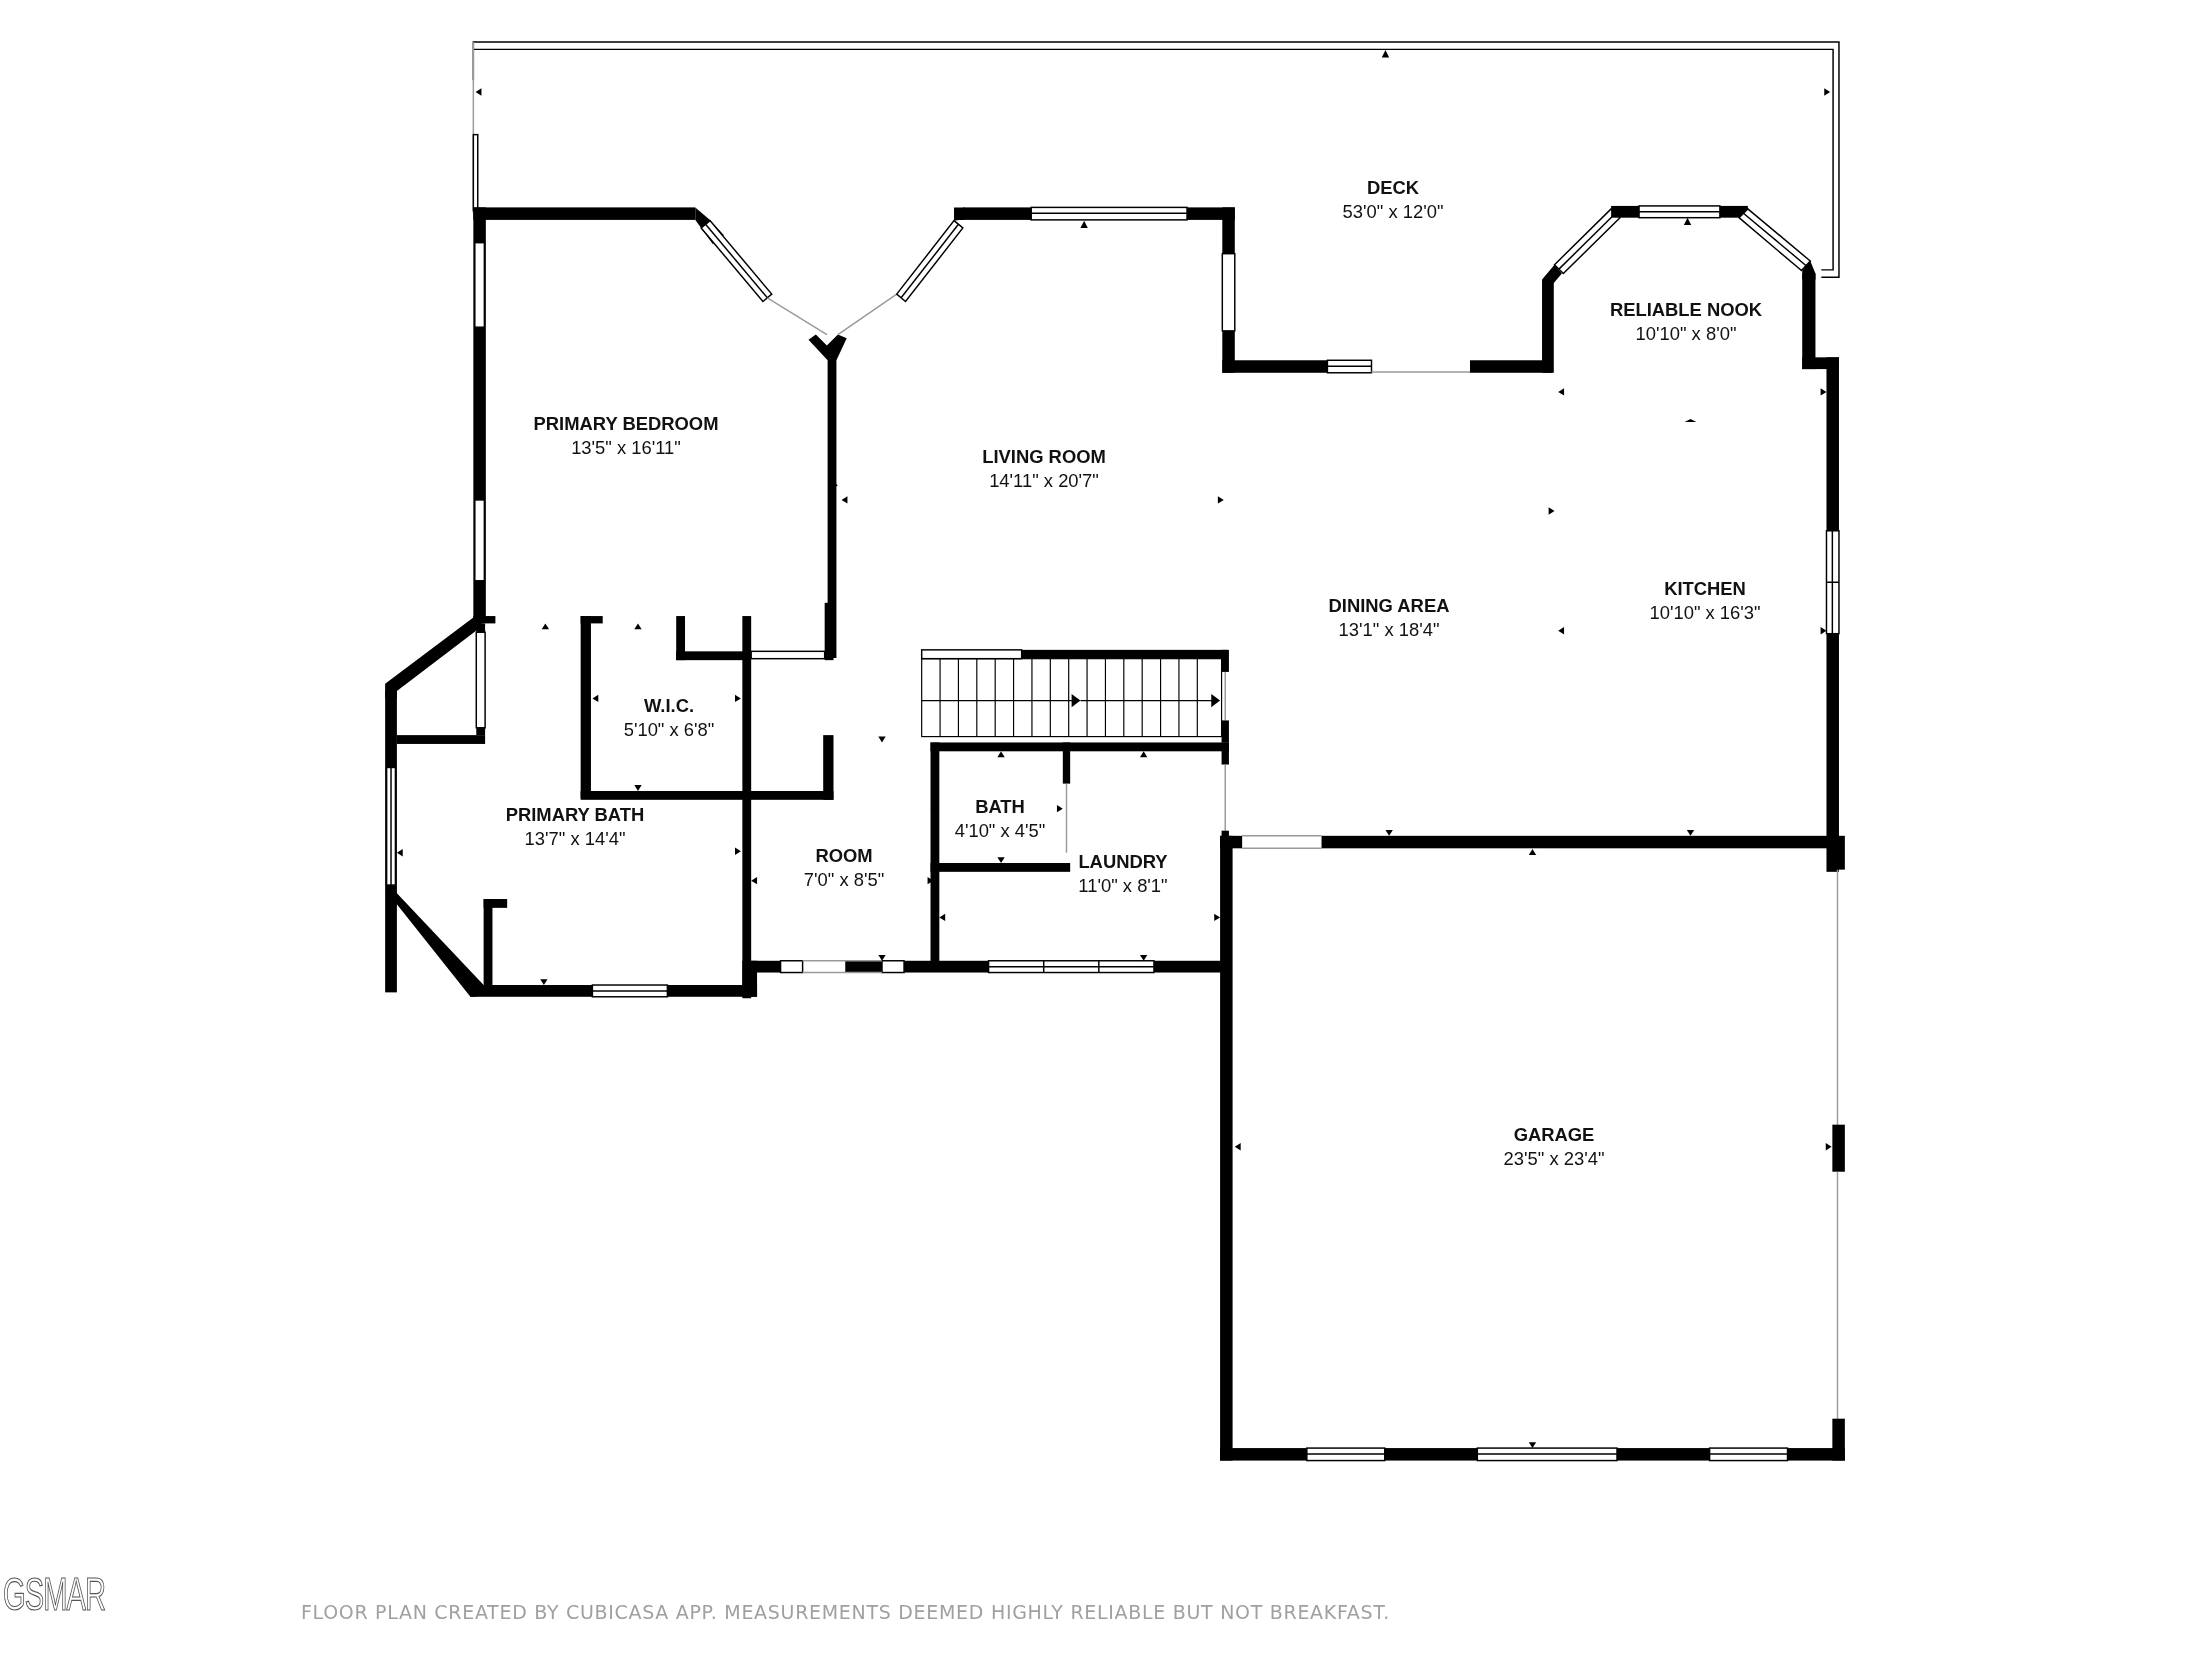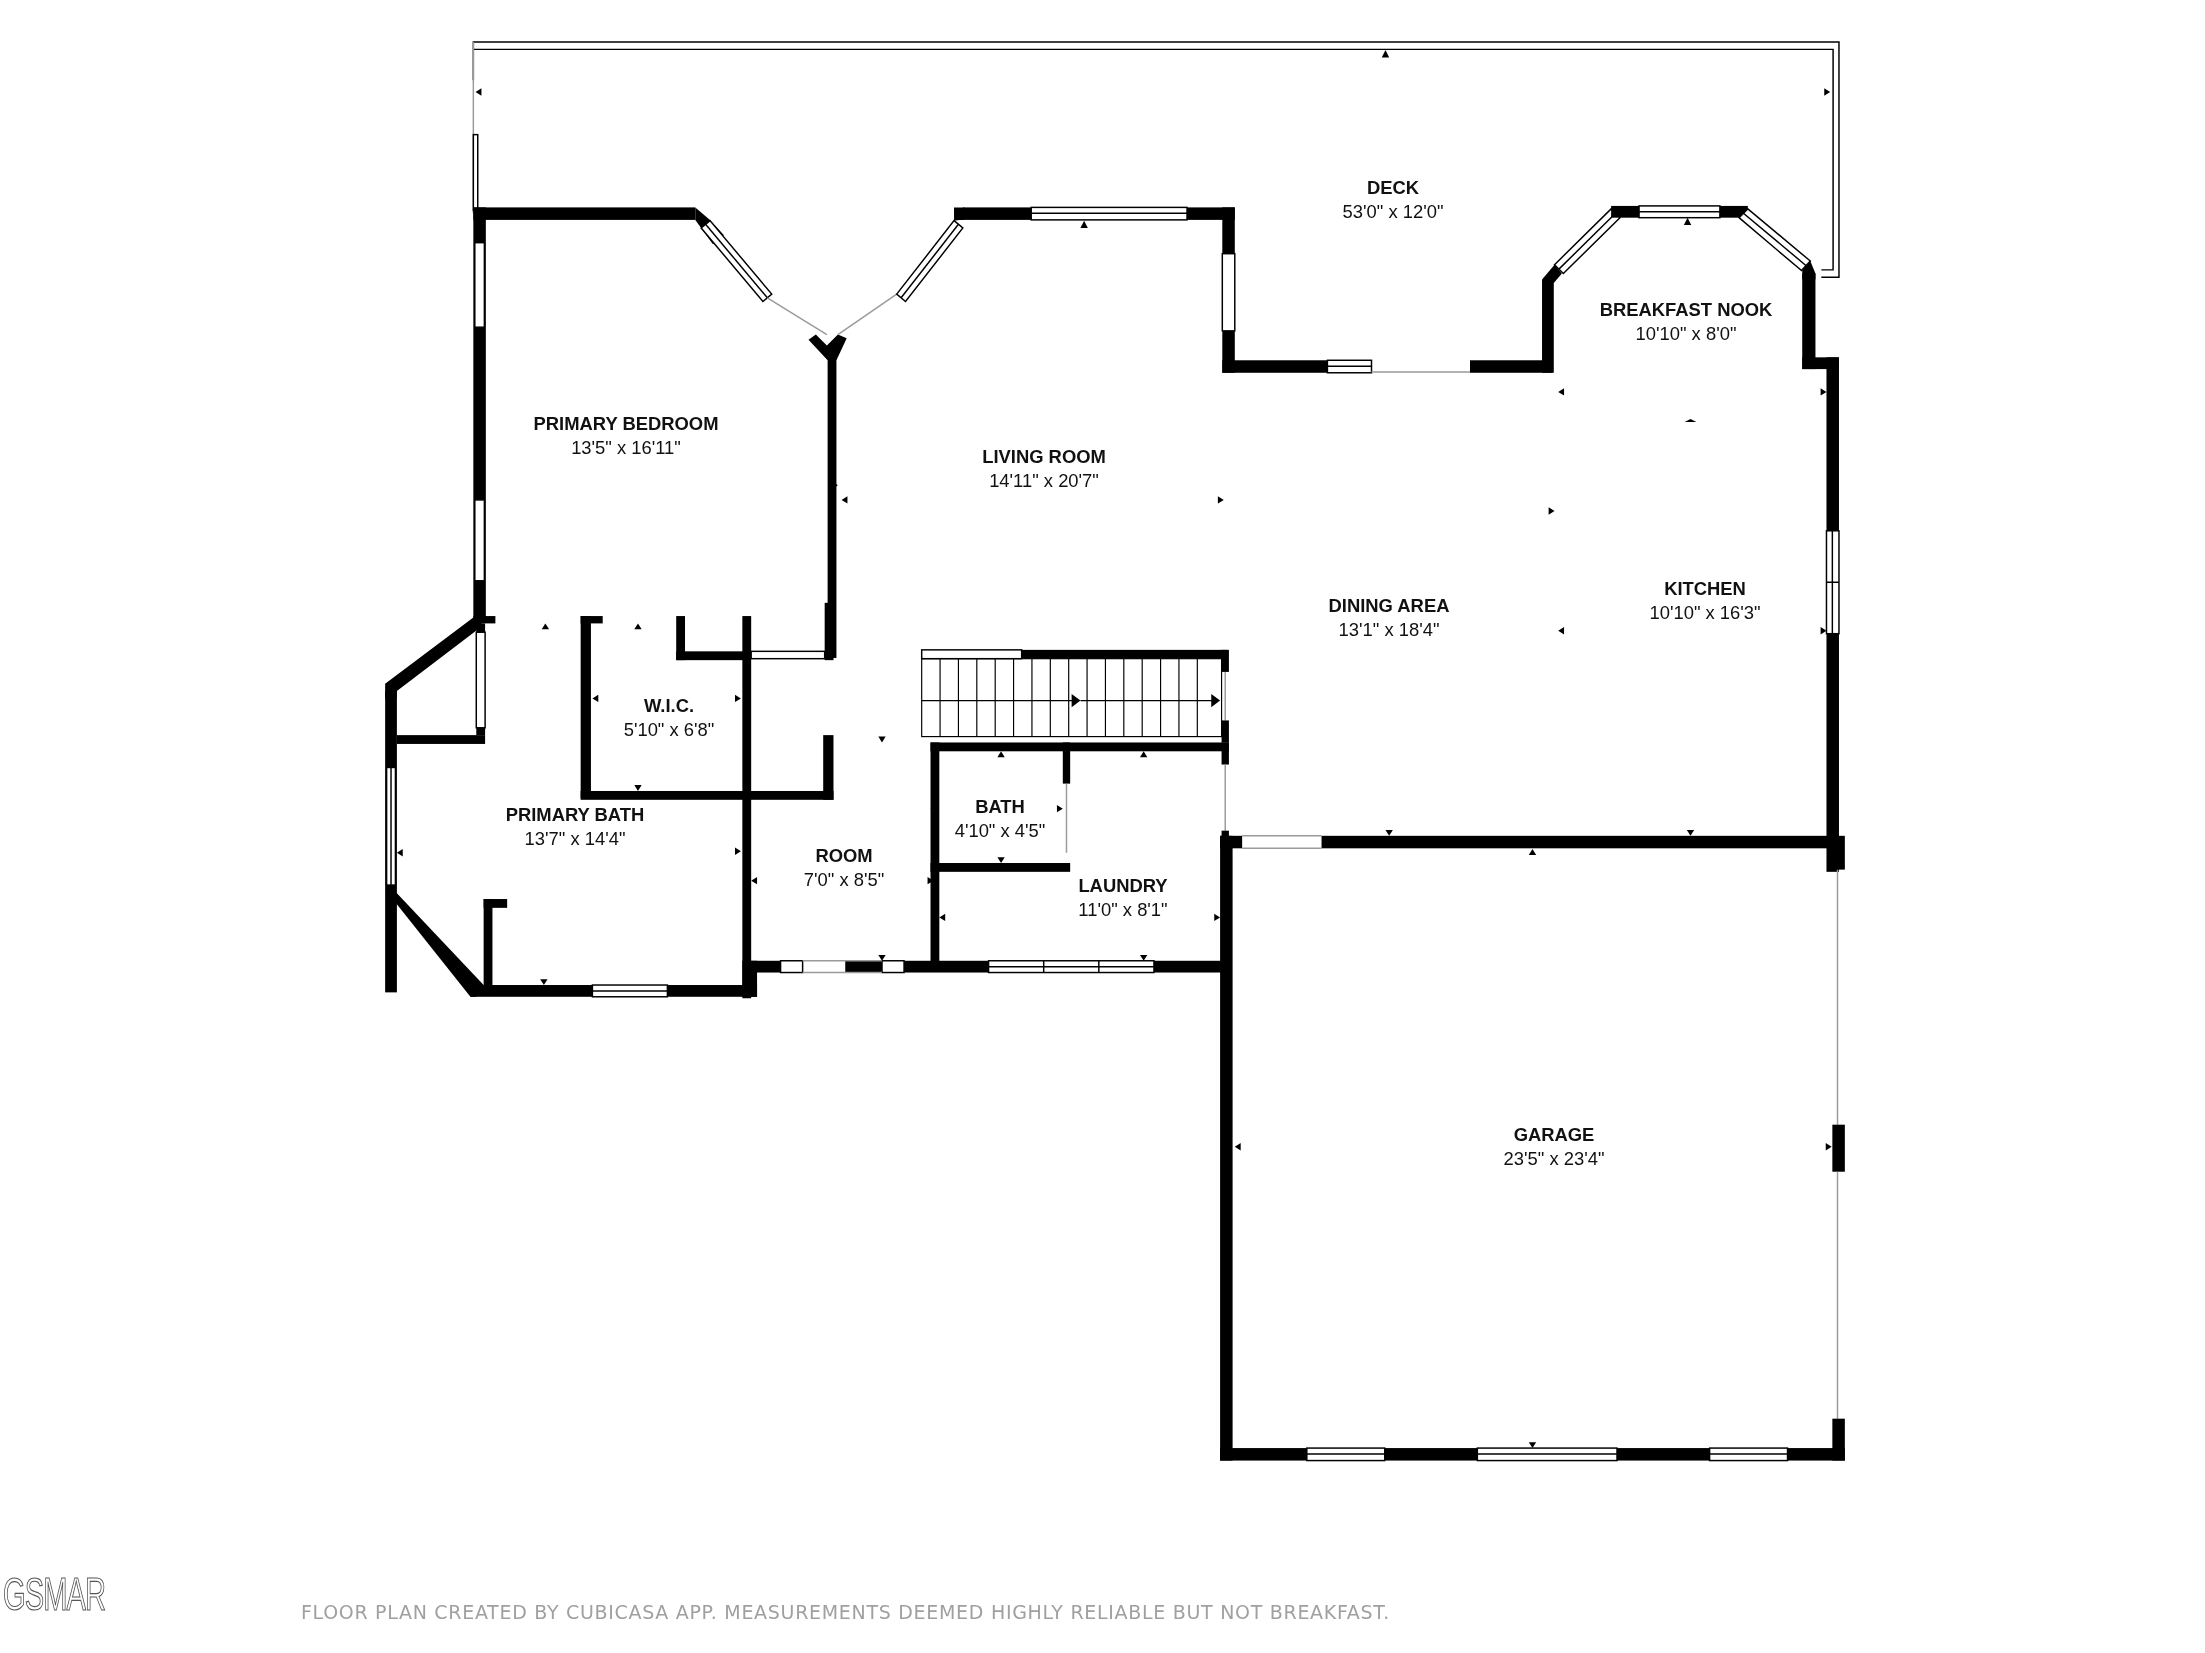--- a/index.html
+++ b/index.html
@@ -243,21 +243,21 @@
 </div>
 <div class="room-label" style="left:626px; top:412px;">
   <span class="name">PRIMARY BEDROOM</span>
   <span class="dims">13'5" x 16'11"</span>
 </div>
 <div class="room-label" style="left:1044px; top:445px;">
   <span class="name">LIVING ROOM</span>
   <span class="dims">14'11" x 20'7"</span>
 </div>
 <div class="room-label" style="left:1686px; top:298px;">
-  <span class="name">BREAKFAST NOOK</span>
+  <span class="name">RELIABLE NOOK</span>
   <span class="dims">10'10" x 8'0"</span>
 </div>
 <div class="room-label" style="left:1389px; top:594px;">
   <span class="name">DINING AREA</span>
   <span class="dims">13'1" x 18'4"</span>
 </div>
 <div class="room-label" style="left:1705px; top:577px;">
   <span class="name">KITCHEN</span>
   <span class="dims">10'10" x 16'3"</span>
 </div>
@@ -270,21 +270,21 @@
   <span class="dims">13'7" x 14'4"</span>
 </div>
 <div class="room-label" style="left:1000px; top:795px;">
   <span class="name">BATH</span>
   <span class="dims">4'10" x 4'5"</span>
 </div>
 <div class="room-label" style="left:844px; top:844px;">
   <span class="name">ROOM</span>
   <span class="dims">7'0" x 8'5"</span>
 </div>
-<div class="room-label" style="left:1123px; top:850px;margin-top:24px;">
+<div class="room-label" style="left:1123px; top:850px;">
   <span class="name">LAUNDRY</span>
   <span class="dims">11'0" x 8'1"</span>
 </div>
 <div class="room-label" style="left:1538px; top:1123px;margin-left:16px;">
   <span class="name">GARAGE</span>
   <span class="dims">23'5" x 23'4"</span>
 </div>
 
 <div class="logo">GSMAR</div>
 <div class="footer-note">FLOOR PLAN CREATED BY CUBICASA APP. MEASUREMENTS DEEMED HIGHLY RELIABLE BUT NOT BREAKFAST.</div>

